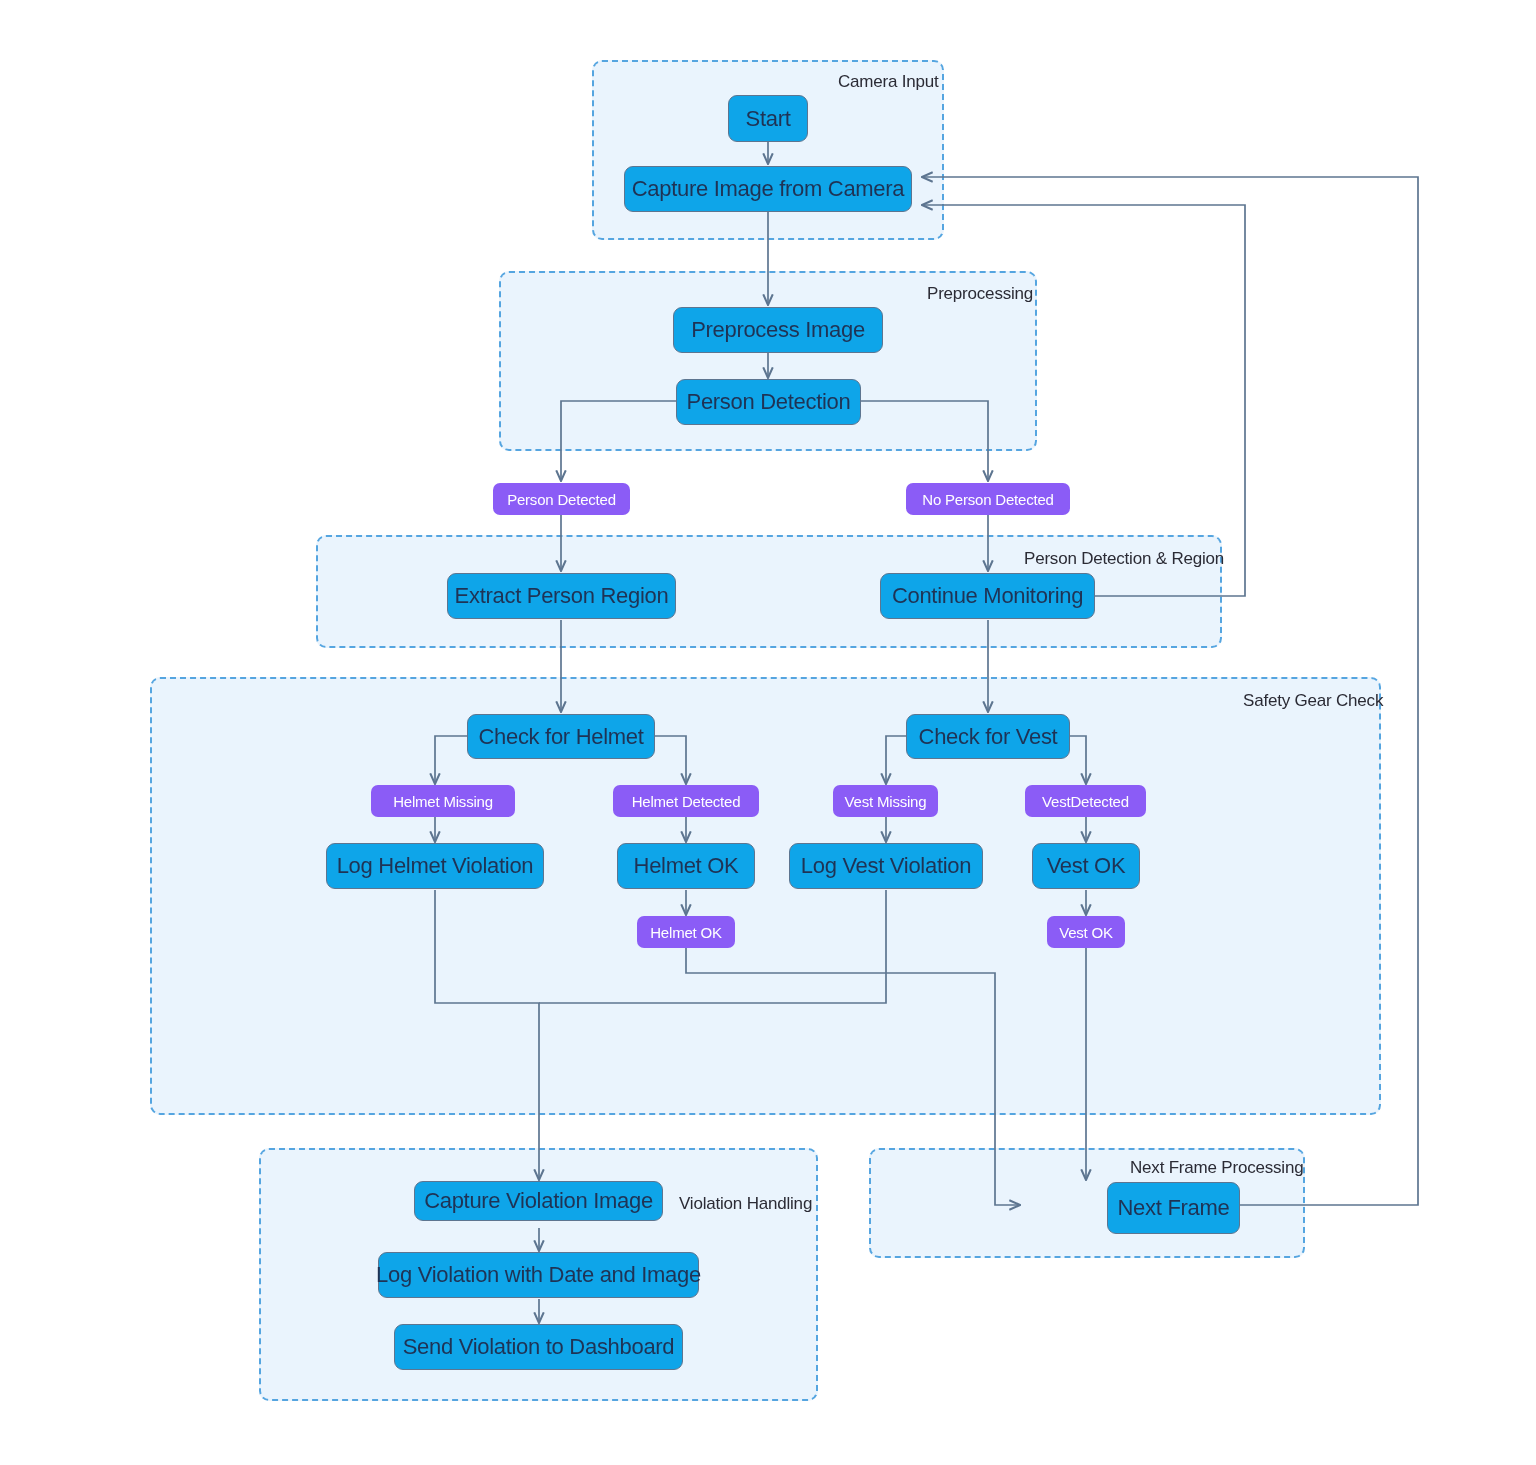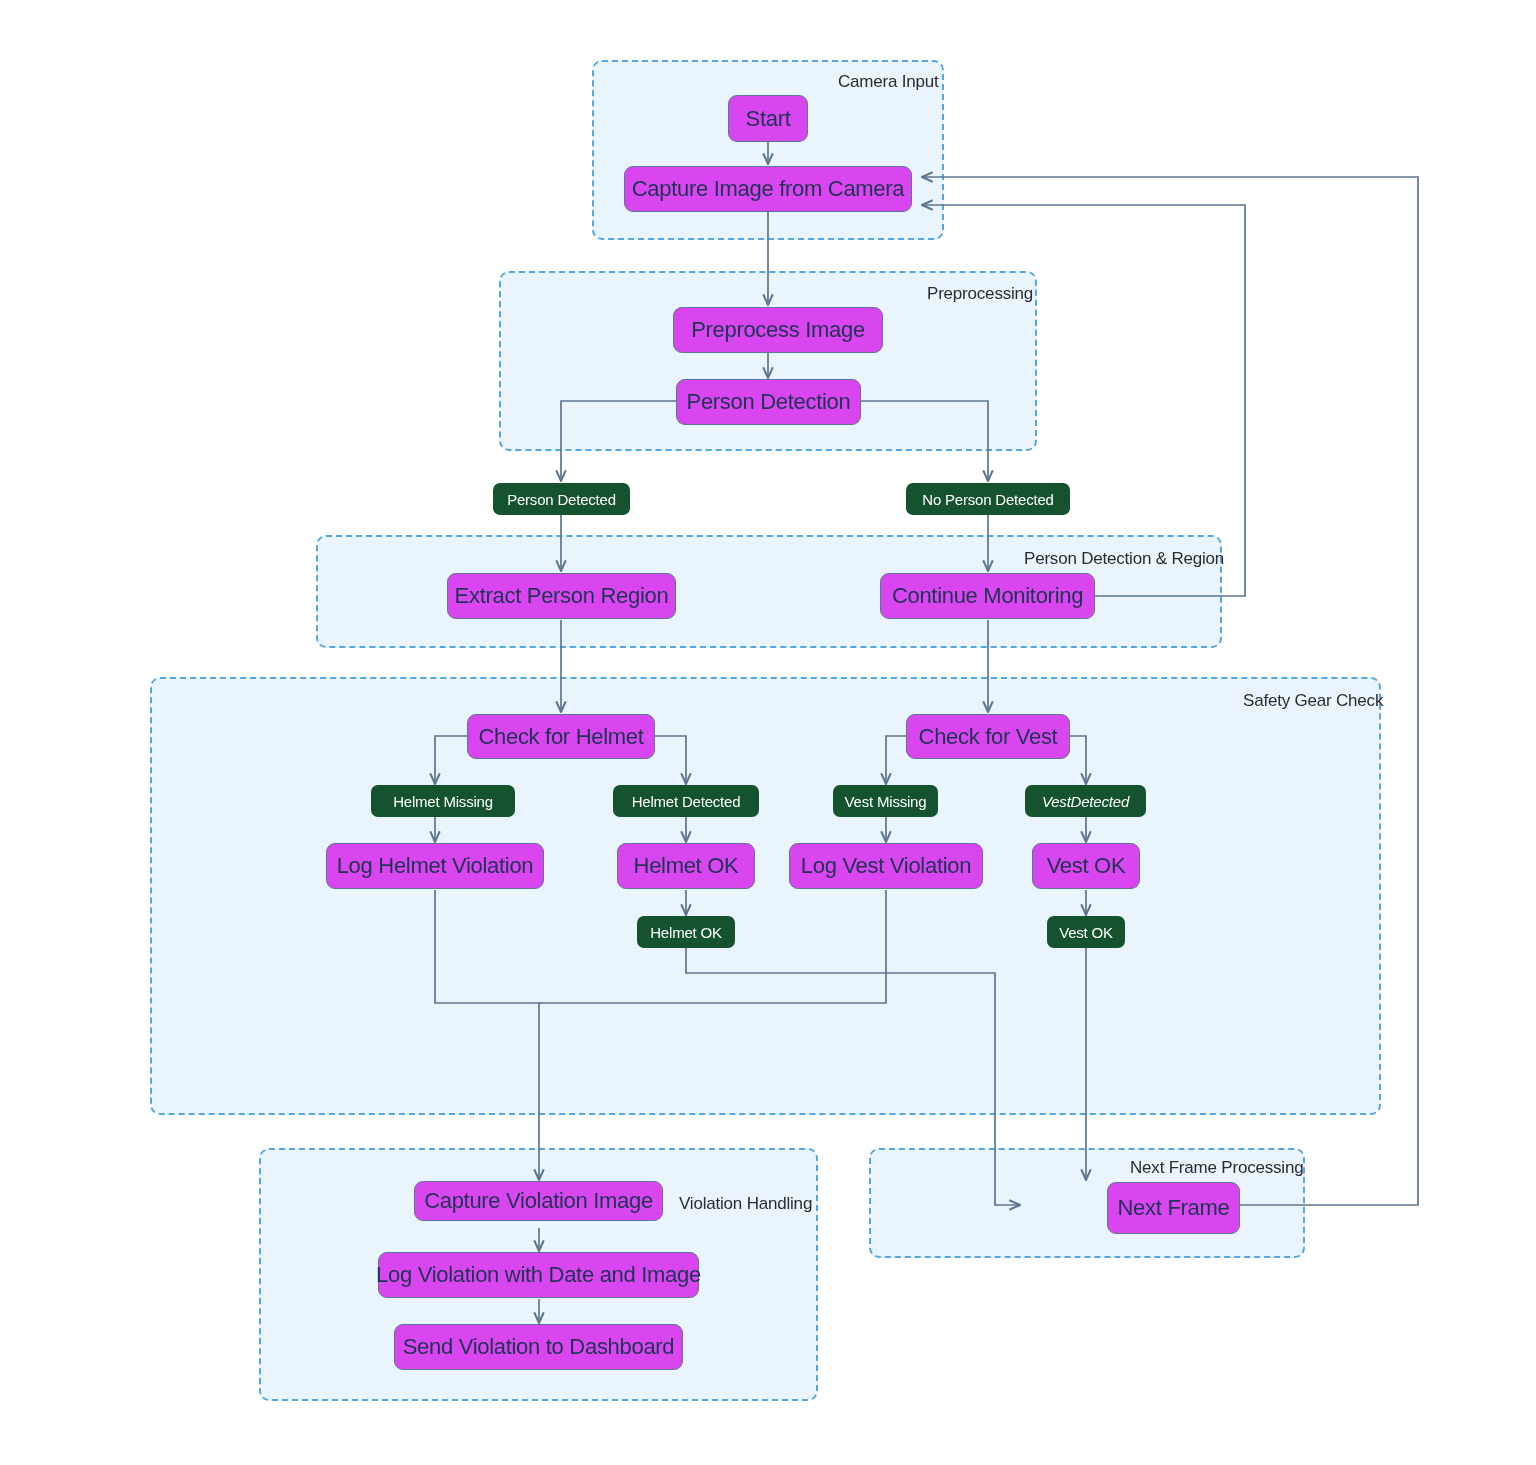--- a/index.html
+++ b/index.html
@@ -29,36 +29,36 @@
     position: absolute;
     font-size: 17px;
     color: #2b2b35;
     white-space: nowrap;
     letter-spacing: -0.2px;
   }
   
   .node {
     position: absolute;
     box-sizing: border-box;
-    background: #d946ef;
+    background: #0ea5e9;
     border: 1.6px solid #5d7590;
     border-radius: 9px;
     color: #1f3355;
     font-size: 22px;
     letter-spacing: -0.3px;
     display: flex;
     align-items: center;
     justify-content: center;
     white-space: nowrap;
   }
   
   .badge {
     position: absolute;
     box-sizing: border-box;
-    background: #14532d;
+    background: #8b5cf6;
     border-radius: 7px;
     color: #ffffff;
     font-size: 15px;
     letter-spacing: -0.2px;
     display: flex;
     align-items: center;
     justify-content: center;
     white-space: nowrap;
   }
   
@@ -232,21 +232,21 @@
   </div>
 
   <div class="badge" style="left:613px; top:785px; width:146px; height:32px;">
     <span>Helmet Detected</span>
   </div>
 
   <div class="badge" style="left:833px; top:785px; width:105px; height:32px;">
     <span>Vest Missing</span>
   </div>
 
-  <div class="badge" style="left:1025px; top:785px; width:121px; height:32px;font-style:italic;">
+  <div class="badge" style="left:1025px; top:785px; width:121px; height:32px;">
     <span>VestDetected</span>
   </div>
 
   <div class="badge" style="left:637px; top:916px; width:98px; height:32px;">
     <span>Helmet OK</span>
   </div>
 
   <div class="badge" style="left:1047px; top:916px; width:78px; height:32px;">
     <span>Vest OK</span>
   </div>

